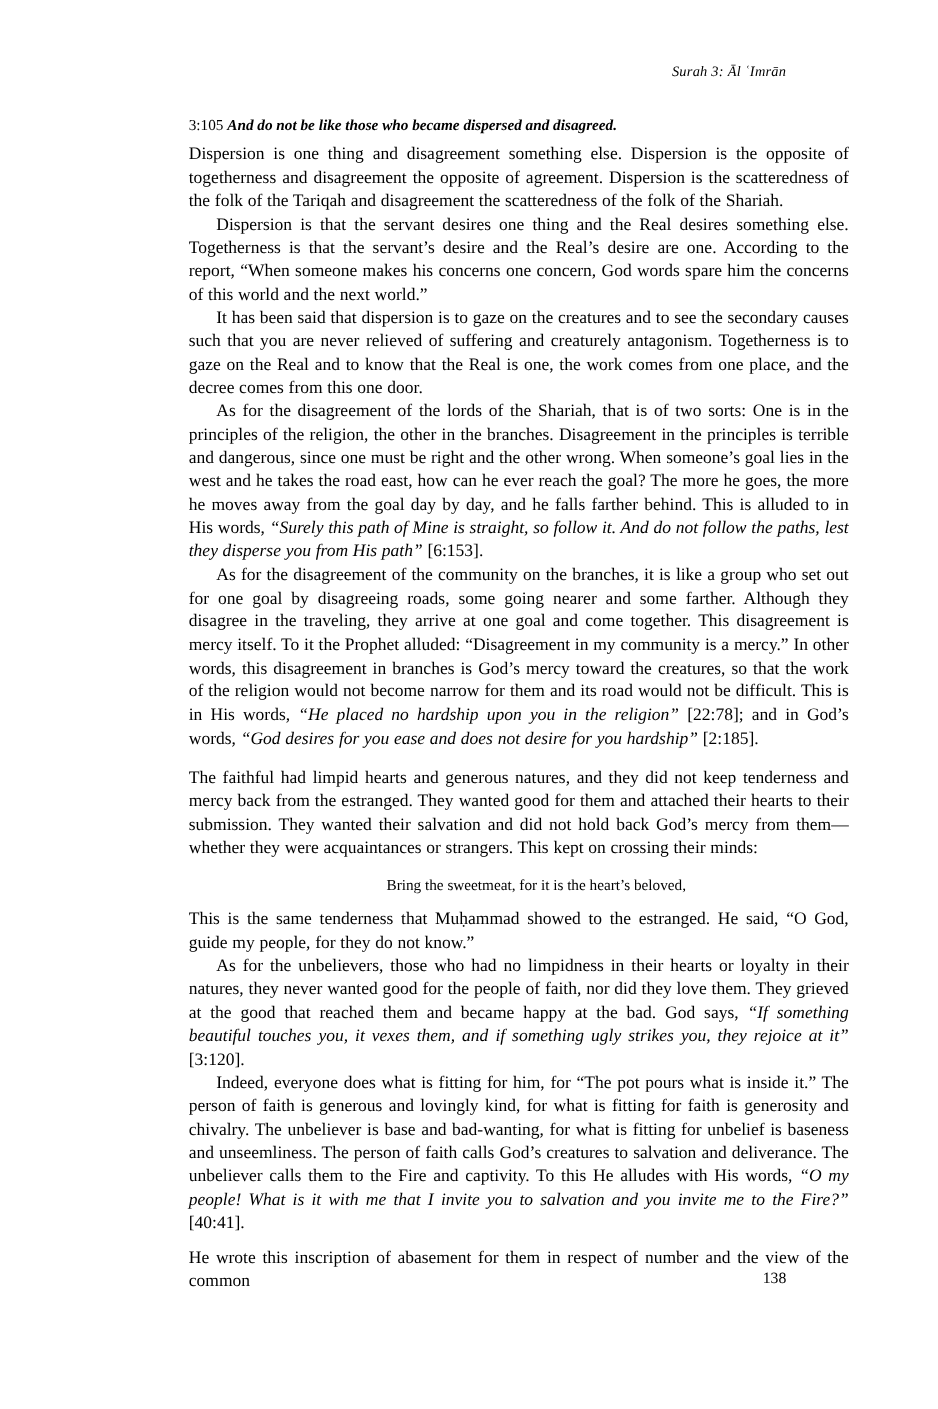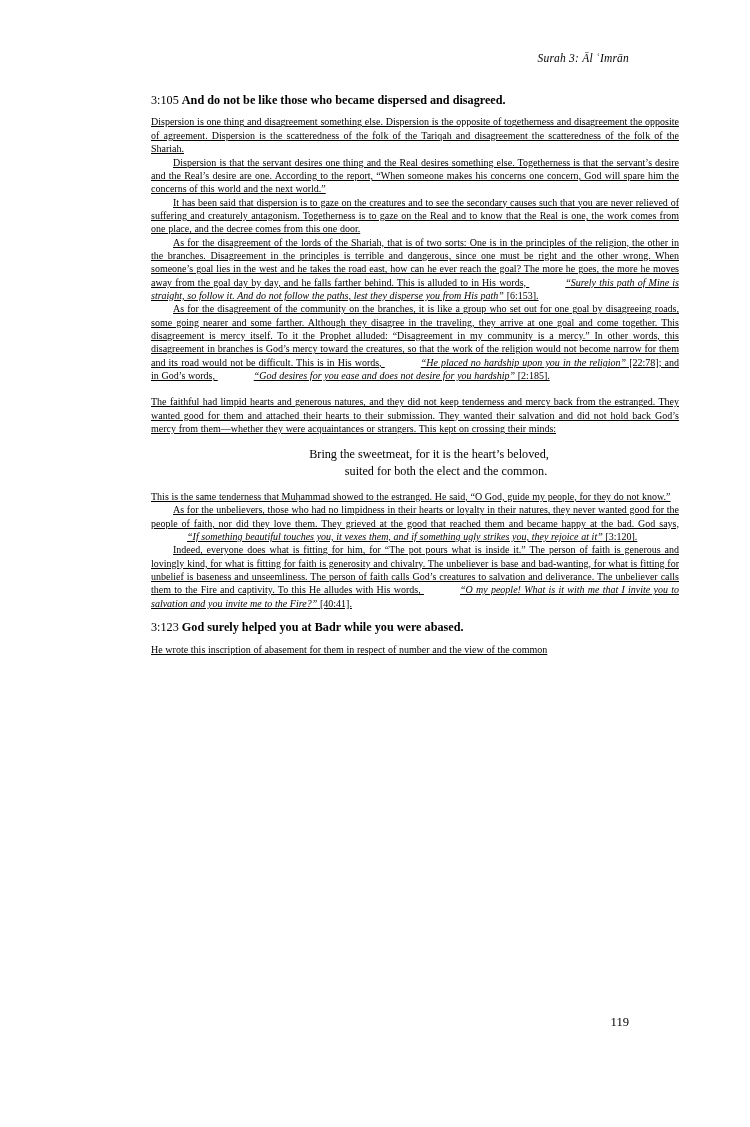--- a/index.html
+++ b/index.html
@@ -39,38 +39,37 @@
     font-size: 12.2px;
     line-height: 1.35;
     margin: 0 0 7px 0;
     text-indent: 0;
   }
   .verse-head .ref {
     font-weight: normal;
   }
   .verse-head .vtext {
     font-weight: bold;
+    font-style: italic;
     text-align: right;
   }
   p.body {
-    font-size: 10px;
+    font-size: 14px;
     line-height: 1.335;
     text-align: justify;
     margin: 0;
     text-indent: 0;
     hyphens: none;
     word-spacing: 0.02em;
-    text-decoration: underline;
   }
   p.body.indent {
     text-indent: 22px;
   }
   .quote-verse {
     font-style: italic;
-    margin-left: 36px;
   }
   .poem {
     font-size: 12.2px;
     line-height: 1.335;
     margin: 11px 0 11px 0;
     text-align: center;
   }
   .poem .l1 { padding-left: 28px; }
   .poem .l2 { padding-left: 62px; }
   .sec-gap-lg { height: 13px; }
@@ -90,49 +89,44 @@
   <div class="running-head">Surah 3: Āl ʿImrān</div>
 
   <div class="content">
 
     <div class="verse-head">
       <span class="ref">3:105</span>
       <span class="vtext">And do not be like those who became dispersed and disagreed.</span>
     </div>
 
     <p class="body">Dispersion is one thing and disagreement something else.  Dispersion is the opposite of togetherness and disagreement the opposite of agreement.  Dispersion is the scatteredness of the folk of the Tariqah and disagreement the scatteredness of the folk of the Shariah.</p>
-    <p class="body indent">Dispersion is that the servant desires one thing and the Real desires something else.  Togetherness is that the servant’s desire and the Real’s desire are one.  According to the report, “When someone makes his concerns one concern, God will spare him the concerns of this world and the next world.”</p>
+    <p class="body indent">Dispersion is that the servant desires one thing and the Real desires something else.  Togetherness is that the servant’s desire and the Real’s desire are one.  According to the report, “When someone makes his concerns one concern, God words spare him the concerns of this world and the next world.”</p>
     <p class="body indent">It has been said that dispersion is to gaze on the creatures and to see the secondary causes such that you are never relieved of suffering and creaturely antagonism.  Togetherness is to gaze on the Real and to know that the Real is one, the work comes from one place, and the decree comes from this one door.</p>
 
     <p class="body indent"><span>As for the disagreement of the lords of the Shariah, that is of two sorts:  One is in the principles of the religion, the other in the branches.  Disagreement in the principles is terrible and dangerous, since one must be right and the other wrong.  When someone’s goal lies in the west and he takes the road east, how can he ever reach the goal?  The more he goes, the more he moves away from the goal day by day, and he falls farther behind.  This is alluded to in His words, </span><span class="quote-verse">“Surely this path of Mine is straight, so follow it.  And do not follow the paths, lest they disperse you from His path”</span><span> [6:153].</span></p>
 
     <p class="body indent"><span>As for the disagreement of the community on the branches, it is like a group who set out for one goal by disagreeing roads, some going nearer and some farther. Although they disagree in the traveling, they arrive at one goal and come together.  This disagreement is mercy itself.  To it the Prophet alluded:  “Disagreement in my community is a mercy.”  In other words, this disagreement in branches is God’s mercy toward the creatures, so that the work of the religion would not become narrow for them and its road would not be difficult.  This is in His words, </span><span class="quote-verse">“He placed no hardship upon you in the religion”</span><span> [22:78]; and in God’s words, </span><span class="quote-verse">“God desires for you ease and does not desire for you hardship”</span><span> [2:185].</span></p>
 
     <div class="sec-gap-lg"></div>
 
 
     <p class="body">The faithful had limpid hearts and generous natures, and they did not keep tenderness and mercy back from the estranged.  They wanted good for them and attached their hearts to their submission.  They wanted their salvation and did not hold back God’s mercy from them—whether they were acquaintances or strangers.   This kept on crossing their minds:</p>
 
     <div class="poem">
       <div class="l1">Bring the sweetmeat, for it is the heart’s beloved,</div>
-      <div class="l2">suited for both the elect and the common.</div>
     </div>
 
     <p class="body">This is the same tenderness that Muḥammad showed to the estranged.  He said, “O God, guide my people, for they do not know.”</p>
 
     <p class="body indent"><span>As for the unbelievers, those who had no limpidness in their hearts or loyalty in their natures, they never wanted good for the people of faith, nor did they love them.  They grieved at the good that reached them and became happy at the bad.  God says, </span><span class="quote-verse">“If something beautiful touches you, it vexes them, and if something ugly strikes you, they rejoice at it”</span><span> [3:120].</span></p>
 
     <p class="body indent"><span>Indeed, everyone does what is fitting for him, for “The pot pours what is inside it.”  The person of faith is generous and lovingly kind, for what is fitting for faith is generosity and chivalry.  The unbeliever is base and bad-wanting, for what is fitting for unbelief is baseness and unseemliness.  The person of faith calls God’s creatures to salvation and deliverance.  The unbeliever calls them to the Fire and captivity.  To this He alludes with His words, </span><span class="quote-verse">“O my people! What is it with me that I invite you to salvation and you invite me to the Fire?”</span><span> [40:41].</span></p>
 
     <div class="sec-gap-sm"></div>
 
-    <div class="verse-head">
-      <span class="ref">3:123</span>
-      <span class="vtext">God surely helped you at Badr while you were abased.</span>
-    </div>
 
     <p class="body">He wrote this inscription of abasement for them in respect of number and the view of the common</p>
 
   </div>
 
-  <div class="folio">119</div>
+  <div class="folio">138</div>
 
 </div>
 
 </body></html>

